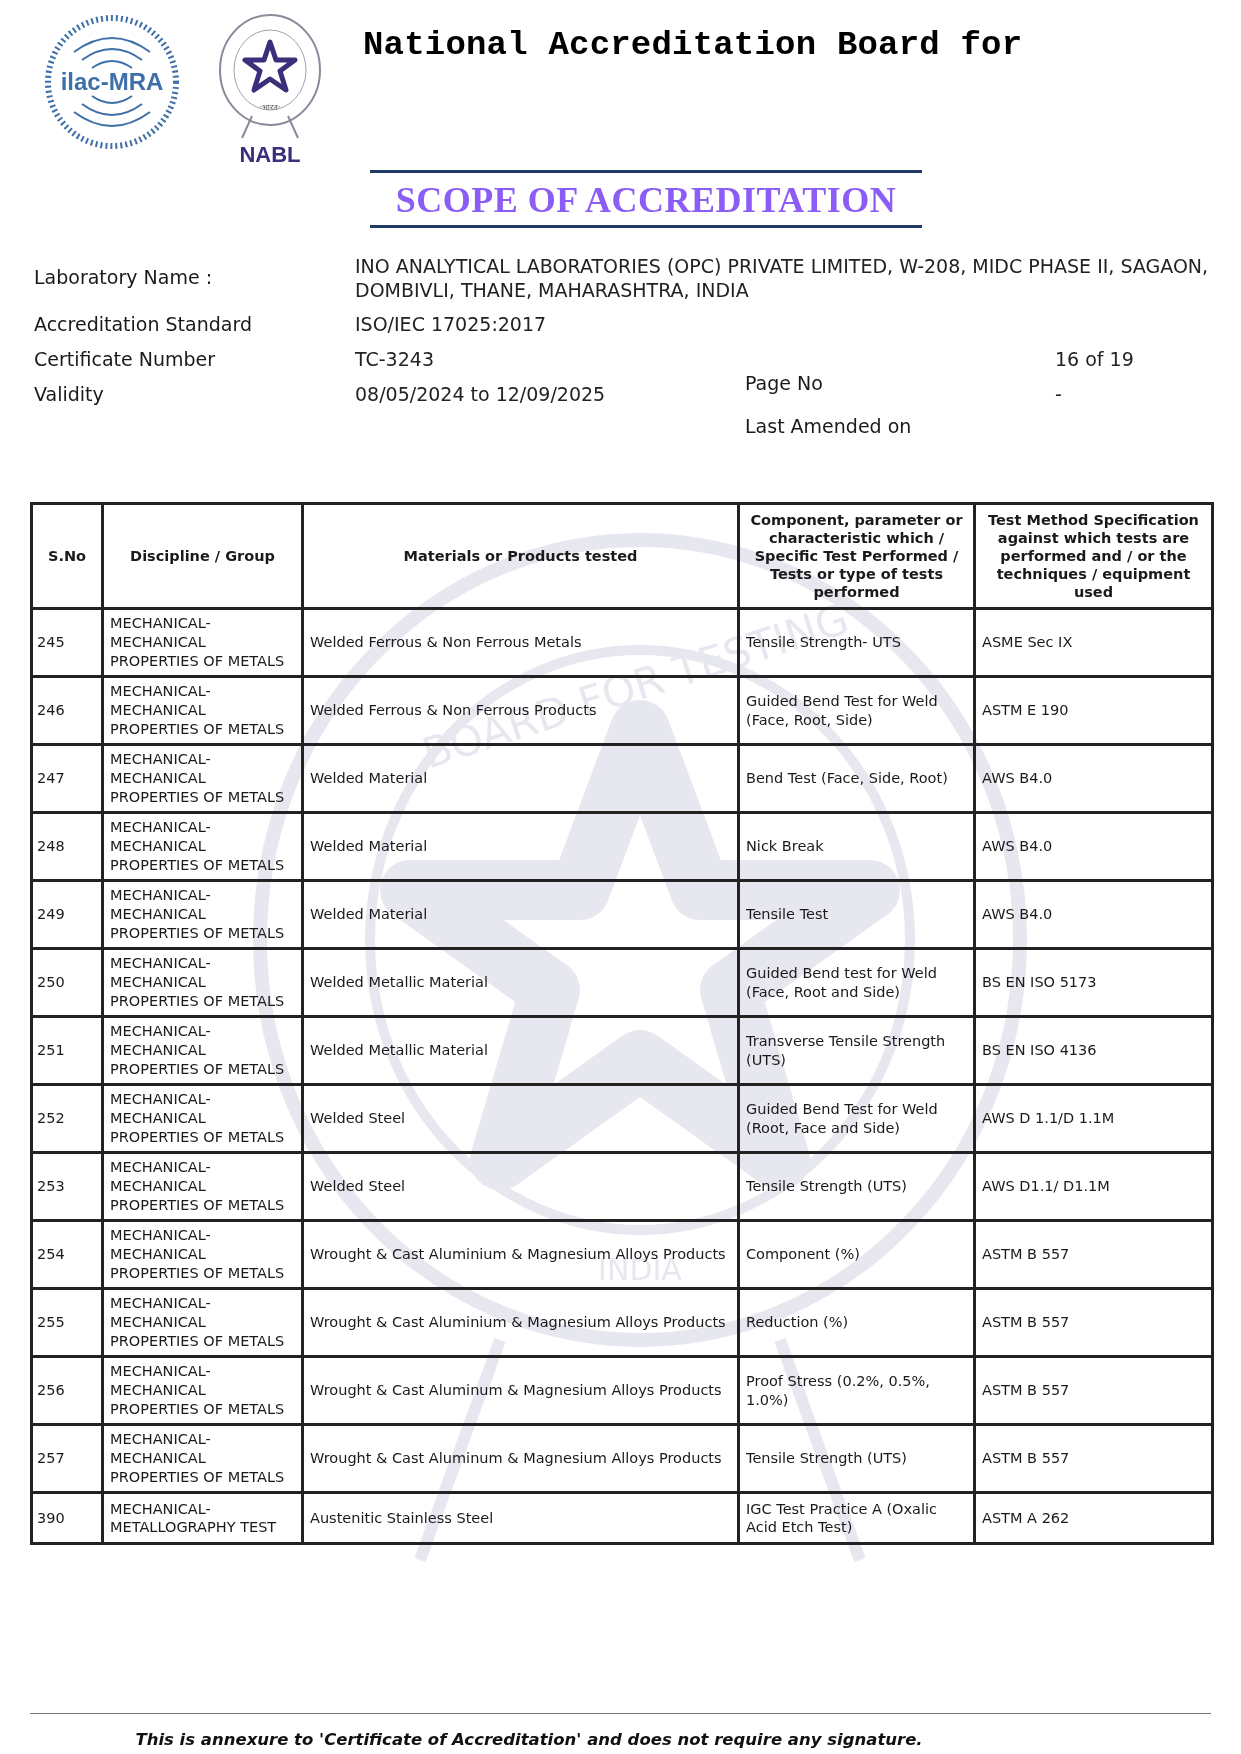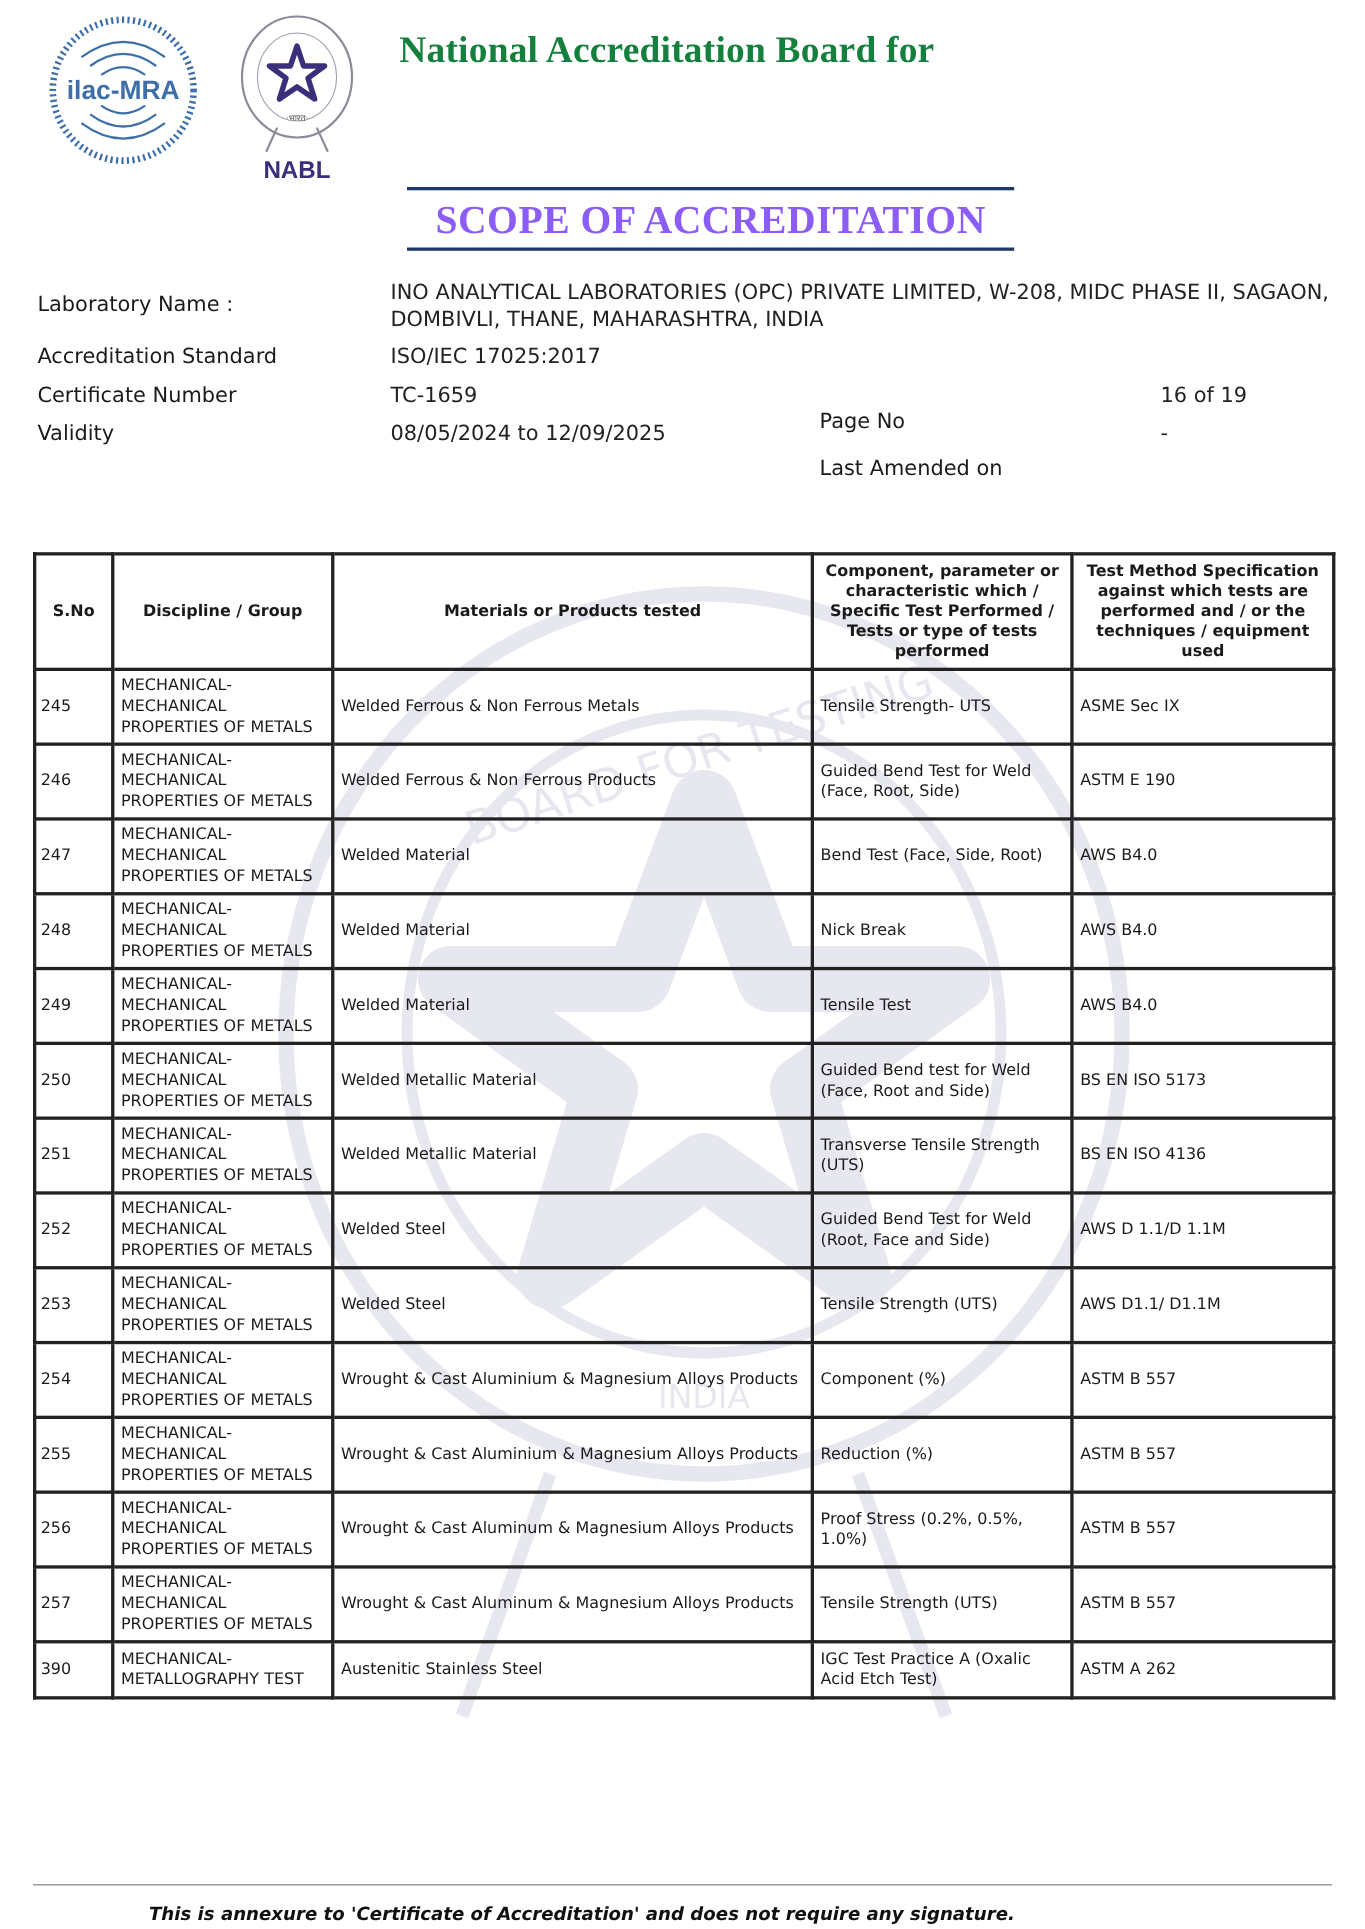--- a/index.html
+++ b/index.html
@@ -1,20 +1,20 @@
 <!DOCTYPE html>
 <html><head>
   <meta charset="utf-8">
   <style>
     html, body { margin: 0; padding: 0; background: #ffffff; }
     body { width: 1241px; height: 1754px; position: relative; overflow: hidden; font-family: "DejaVu Sans", sans-serif; color: #1a1a1a; }
     .logo { position: absolute; }
     .logo-ilac { left: 44px; top: 14px; width: 136px; height: 136px; }
     .logo-nabl { left: 210px; top: 12px; width: 120px; height: 160px; }
-    .org-title { position: absolute; left: 363px; top: 26px; font-family: Liberation Serif, serif; font-weight: bold; font-size: 34px; line-height: 39px; color: #15803d; letter-spacing: 0.2px; }
+    .org-title { position: absolute; left: 363px; top: 26px; font-family: Liberation Mono, monospace; font-weight: bold; font-size: 34px; line-height: 39px; color: #000000; letter-spacing: 0.2px; }
     .scope-wrap { position: absolute; left: 370px; top: 170px; width: 552px; height: 58px; }
     .scope-rule { position: absolute; left: 0; width: 552px; height: 3px; background: #1f3a66; }
     .scope-rule.top { top: 0; }
     .scope-rule.bottom { top: 55px; }
     .scope-title { position: absolute; left: 0; top: 9px; width: 552px; text-align: center; font-family: "Liberation Serif", serif; font-weight: bold; font-size: 36px; line-height: 42px; color: #8b5cf6; letter-spacing: 0.5px; }
 
     .info { position: absolute; font-size: 19px; line-height: 24px; }
     .info-label { font-weight: normal; }
     .info-val { color: #222; }
 
@@ -79,21 +79,21 @@
 <div class="info info-label" style="left:34px; top:265px;">Laboratory Name :</div>
 <div class="info info-val" style="left:355px; top:254px;">
   <div>INO ANALYTICAL LABORATORIES (OPC) PRIVATE LIMITED, W-208, MIDC PHASE II, SAGAON,</div>
   <div>DOMBIVLI, THANE, MAHARASHTRA, INDIA</div>
 </div>
 
 <div class="info info-label" style="left:34px; top:312px;">Accreditation Standard</div>
 <div class="info info-val" style="left:355px; top:312px;">ISO/IEC 17025:2017</div>
 
 <div class="info info-label" style="left:34px; top:347px;">Certificate Number</div>
-<div class="info info-val" style="left:355px; top:347px;">TC-1659</div>
+<div class="info info-val" style="left:355px; top:347px;">TC-3243</div>
 <div class="info info-label" style="left:745px; top:347px;margin-top:24px;">Page No</div>
 <div class="info info-val" style="left:1055px; top:347px;">16 of 19</div>
 
 <div class="info info-label" style="left:34px; top:382px;">Validity</div>
 <div class="info info-val" style="left:355px; top:382px;">08/05/2024 to 12/09/2025</div>
 <div class="info info-label" style="left:745px; top:394px;margin-top:20px;">Last Amended on</div>
 <div class="info info-val" style="left:1055px; top:382px;">-</div>
 
 <table class="scope">
   <colgroup>

